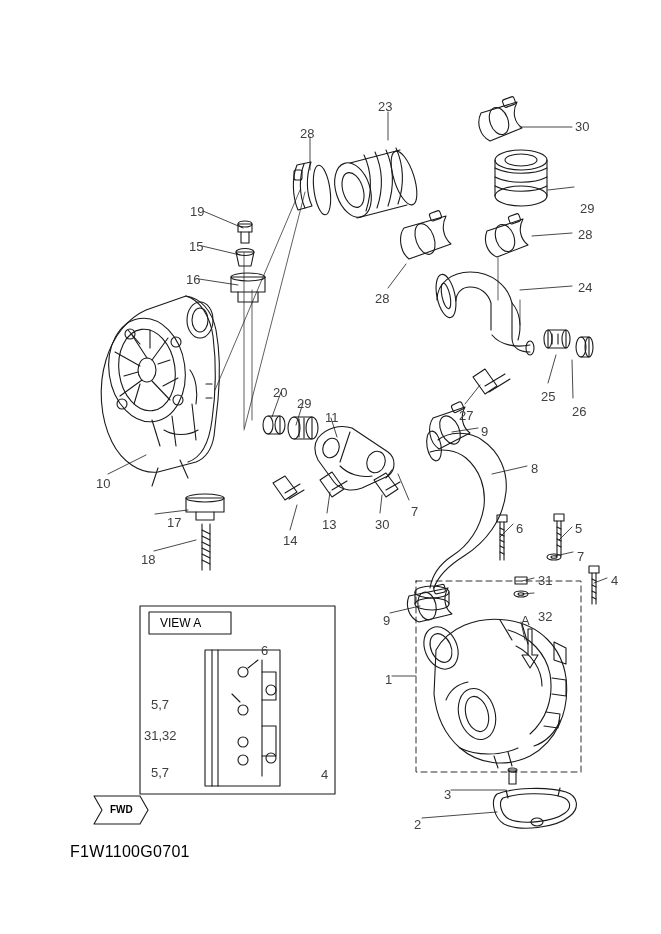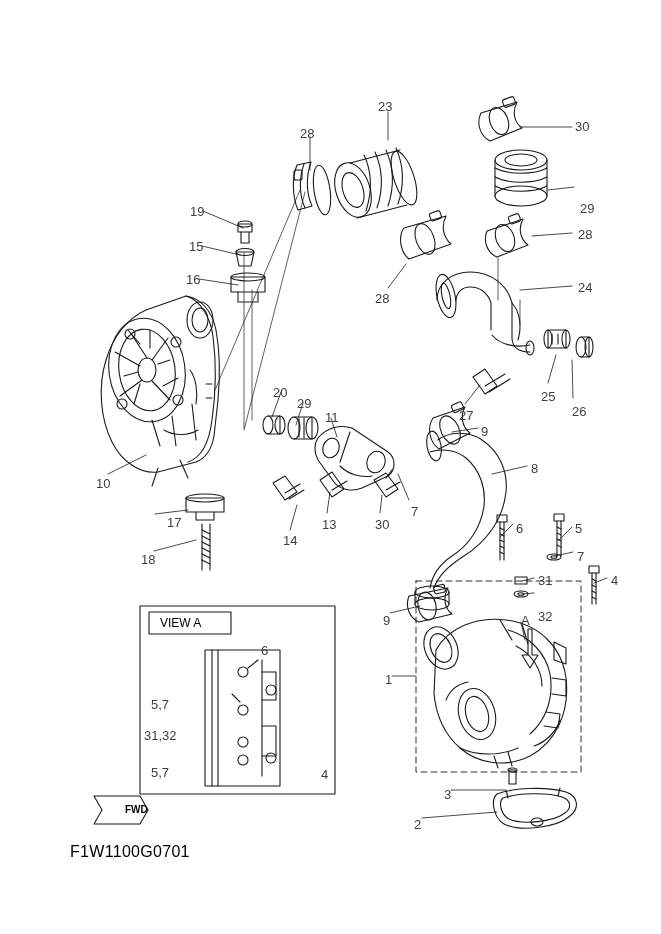--- a/index.html
+++ b/index.html
@@ -451,16 +451,16 @@
   <div class="callout" style="left:261px; top:644px;">6</div>
   <div class="callout" style="left:385px; top:673px;">1</div>
   <div class="callout" style="left:151px; top:698px;">5,7</div>
   <div class="callout" style="left:144px; top:729px;">31,32</div>
   <div class="callout" style="left:151px; top:766px;">5,7</div>
   <div class="callout" style="left:321px; top:768px;">4</div>
   <div class="callout" style="left:444px; top:788px;">3</div>
   <div class="callout" style="left:414px; top:818px;">2</div>
 
   <div class="viewtitle" style="left:160px; top:616px;">VIEW A</div>
-  <div class="fwdlabel" style="left:125px; top:804px;text-align:center;">FWD</div>
+  <div class="fwdlabel" style="left:110px; top:804px;text-align:center;">FWD</div>
   <div class="partcode" style="left:70px; top:843px;">F1W1100G0701</div>
 
 </div>
 
 </body></html>

